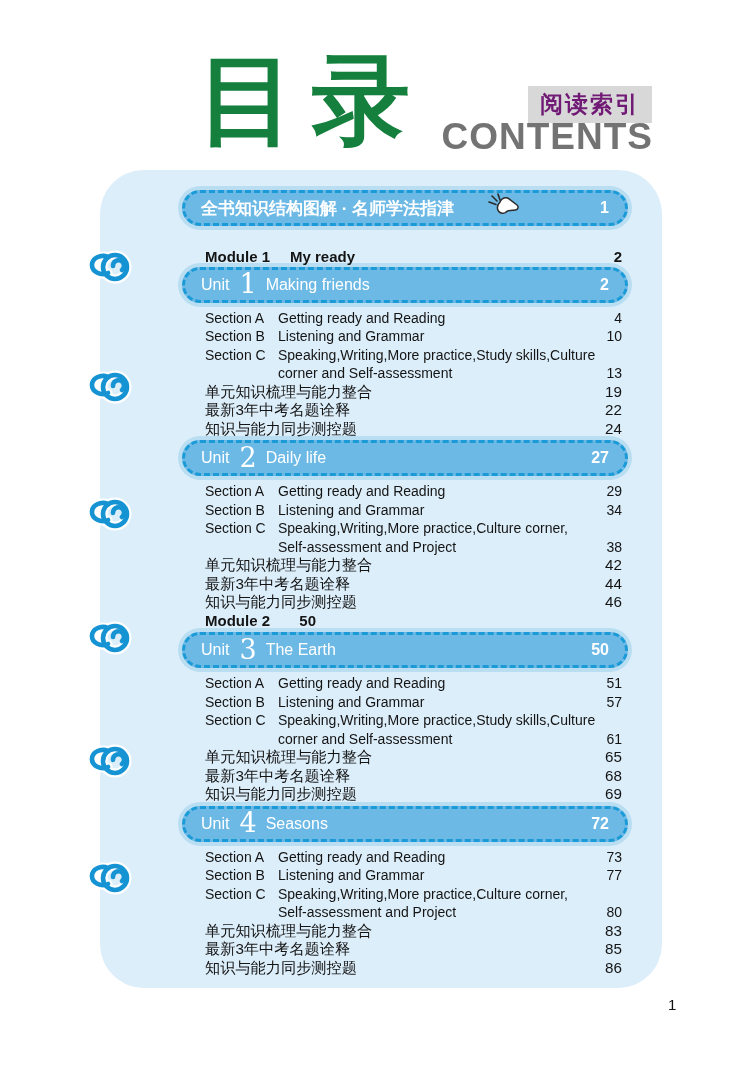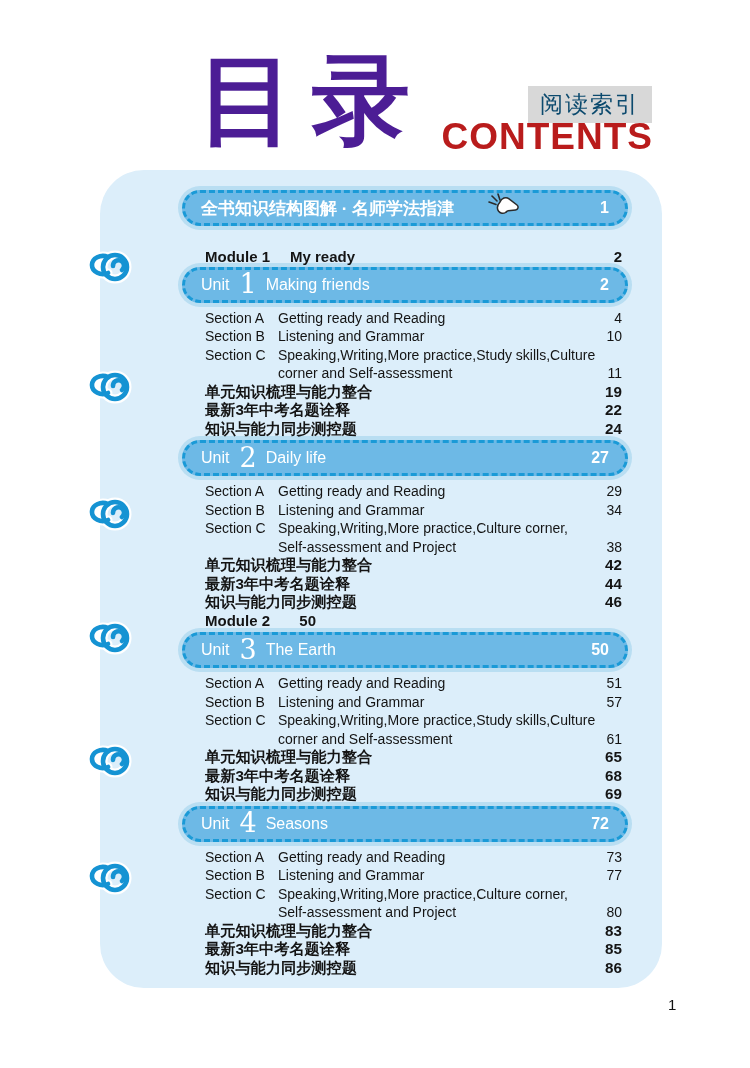--- a/index.html
+++ b/index.html
@@ -4,31 +4,31 @@
 <style>
   html,body{margin:0;padding:0;}
   body{
     width:750px;height:1068px;position:relative;background:#ffffff;
     font-family:"Liberation Sans","DejaVu Sans",sans-serif;color:#141414;
     overflow:hidden;
   }
   
   .cn-title{
     position:absolute;left:198px;top:44px;
-    font-size:98px;font-weight:bold;color:#4c1d95;letter-spacing:16px;
+    font-size:98px;font-weight:bold;color:#15803d;letter-spacing:16px;
     line-height:1.15;font-family:"DejaVu Sans","Liberation Sans",sans-serif;
   }
   .badge{
     position:absolute;top:86px;right:98px;
-    background:#d8d8d8;color:#0c4a6e;font-weight:normal;font-size:23px;
+    background:#d8d8d8;color:#701a75;font-weight:bold;font-size:23px;
     padding:3px 12px;letter-spacing:2px;
   }
   .en-title{
     position:absolute;top:116px;right:97px;
-    color:#b91c1c;font-weight:bold;font-size:37px;letter-spacing:1px;
+    color:#737373;font-weight:bold;font-size:37px;letter-spacing:1px;
     font-family:"Liberation Sans",sans-serif;
   }
   
   .panel{
     position:absolute;left:100px;top:170px;width:562px;height:818px;
     background:#dceefa;border-radius:44px;
   }
   .content{position:absolute;left:82px;top:20px;width:446px;}
   
   .pill{
@@ -51,21 +51,21 @@
   
   .row{
     display:flex;align-items:baseline;height:18.5px;
     font-size:14px;line-height:18.5px;white-space:nowrap;
     padding:0 6px 0 23px;
   }
   .sec-label{width:73px;flex:none;}
   .mod-label{width:85px;flex:none;}
   .sec-text{flex:1;overflow:visible;}
   .page-num{flex:none;min-width:26px;text-align:right;}
-  .row.cn-bold{font-weight:bold;font-size:15.2px;}
+  .row.cn-bold{font-weight:normal;font-size:15.2px;}
   .row.module{font-size:15px;font-weight:bold;}
   
   .ring{position:absolute;left:78px;width:58px;height:40px;}
   .ring .halo{stroke:#ffffff;stroke-width:9;fill:none;stroke-linecap:round;}
   .ring .ink{stroke:#1593d3;stroke-width:4.6;fill:none;stroke-linecap:round;}
   
   .footer-pg{position:absolute;left:668px;top:996px;font-size:15px;color:#111;}
 </style>
 </head>
 <body>
@@ -114,21 +114,21 @@
       <span class="sec-text">Listening and Grammar</span>
       <span class="page-num">10</span>
     </div>
     <div class="row">
       <span class="sec-label">Section C</span>
       <span class="sec-text">Speaking,Writing,More practice,Study skills,Culture</span>
     </div>
     <div class="row">
       <span class="sec-label"></span>
       <span class="sec-text">corner and Self-assessment</span>
-      <span class="page-num">11</span>
+      <span class="page-num">13</span>
     </div>
     <div class="row cn-bold">
       <span class="sec-text">单元知识梳理与能力整合</span>
       <span class="page-num">19</span>
     </div>
     <div class="row cn-bold">
       <span class="sec-text">最新3年中考名题诠释</span>
       <span class="page-num">22</span>
     </div>
     <div class="row cn-bold">

